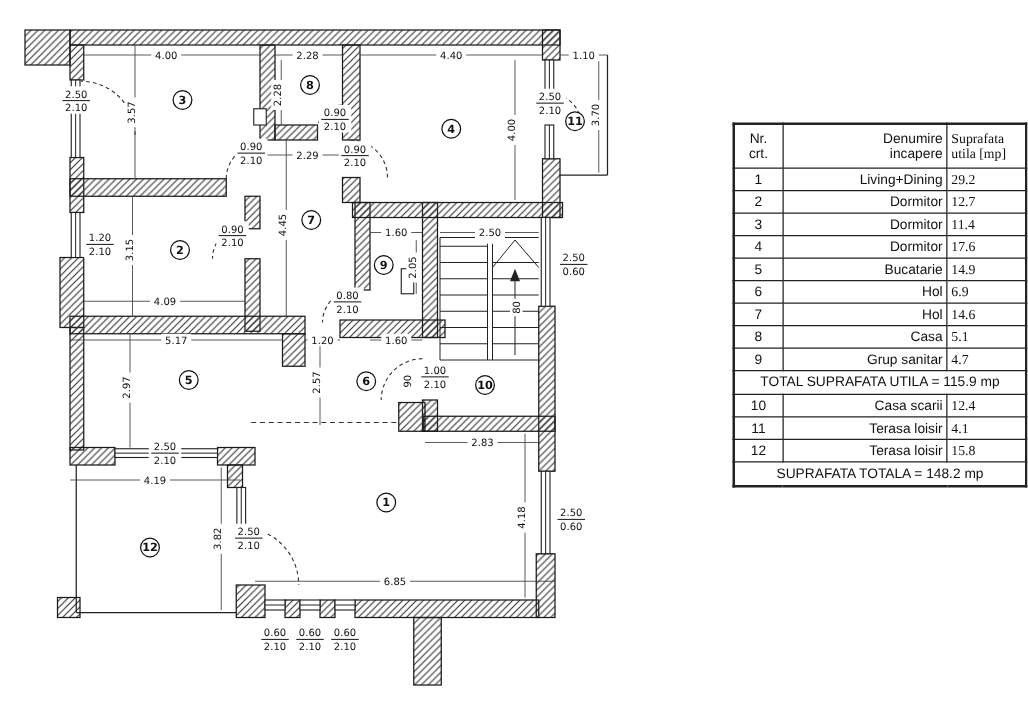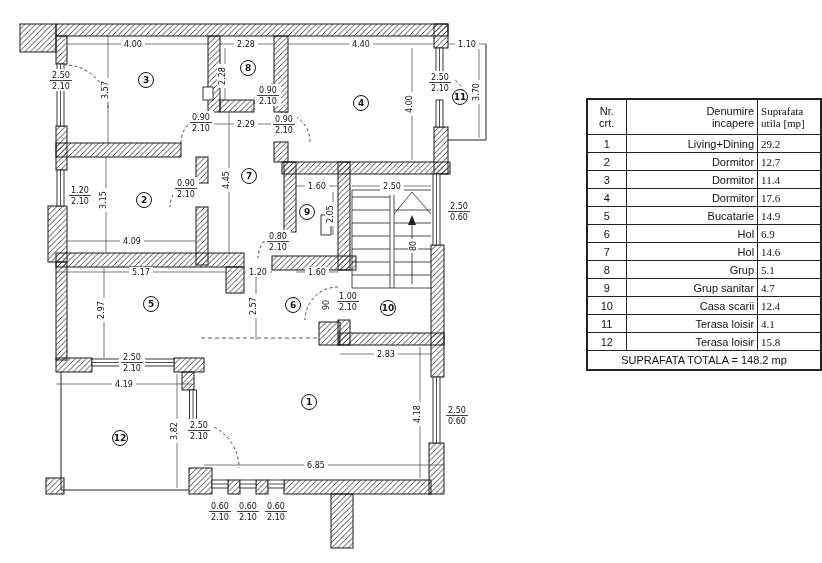--- a/index.html
+++ b/index.html
@@ -483,28 +483,31 @@
           <td class="c-name">Hol</td>
           <td class="c-val">6.9</td>
         </tr>
         <tr>
           <td class="c-num">7</td>
           <td class="c-name">Hol</td>
           <td class="c-val">14.6</td>
         </tr>
         <tr>
           <td class="c-num">8</td>
-          <td class="c-name">Grup</td>
+          <td class="c-name">Casa</td>
           <td class="c-val">5.1</td>
         </tr>
         <tr>
           <td class="c-num">9</td>
           <td class="c-name">Grup sanitar</td>
           <td class="c-val">4.7</td>
         </tr>
+        <tr class="spanrow">
+          <td colspan="3">TOTAL SUPRAFATA UTILA = 115.9 mp</td>
+        </tr>
         <tr>
           <td class="c-num">10</td>
           <td class="c-name">Casa scarii</td>
           <td class="c-val">12.4</td>
         </tr>
         <tr>
           <td class="c-num">11</td>
           <td class="c-name">Terasa loisir</td>
           <td class="c-val">4.1</td>
         </tr>

